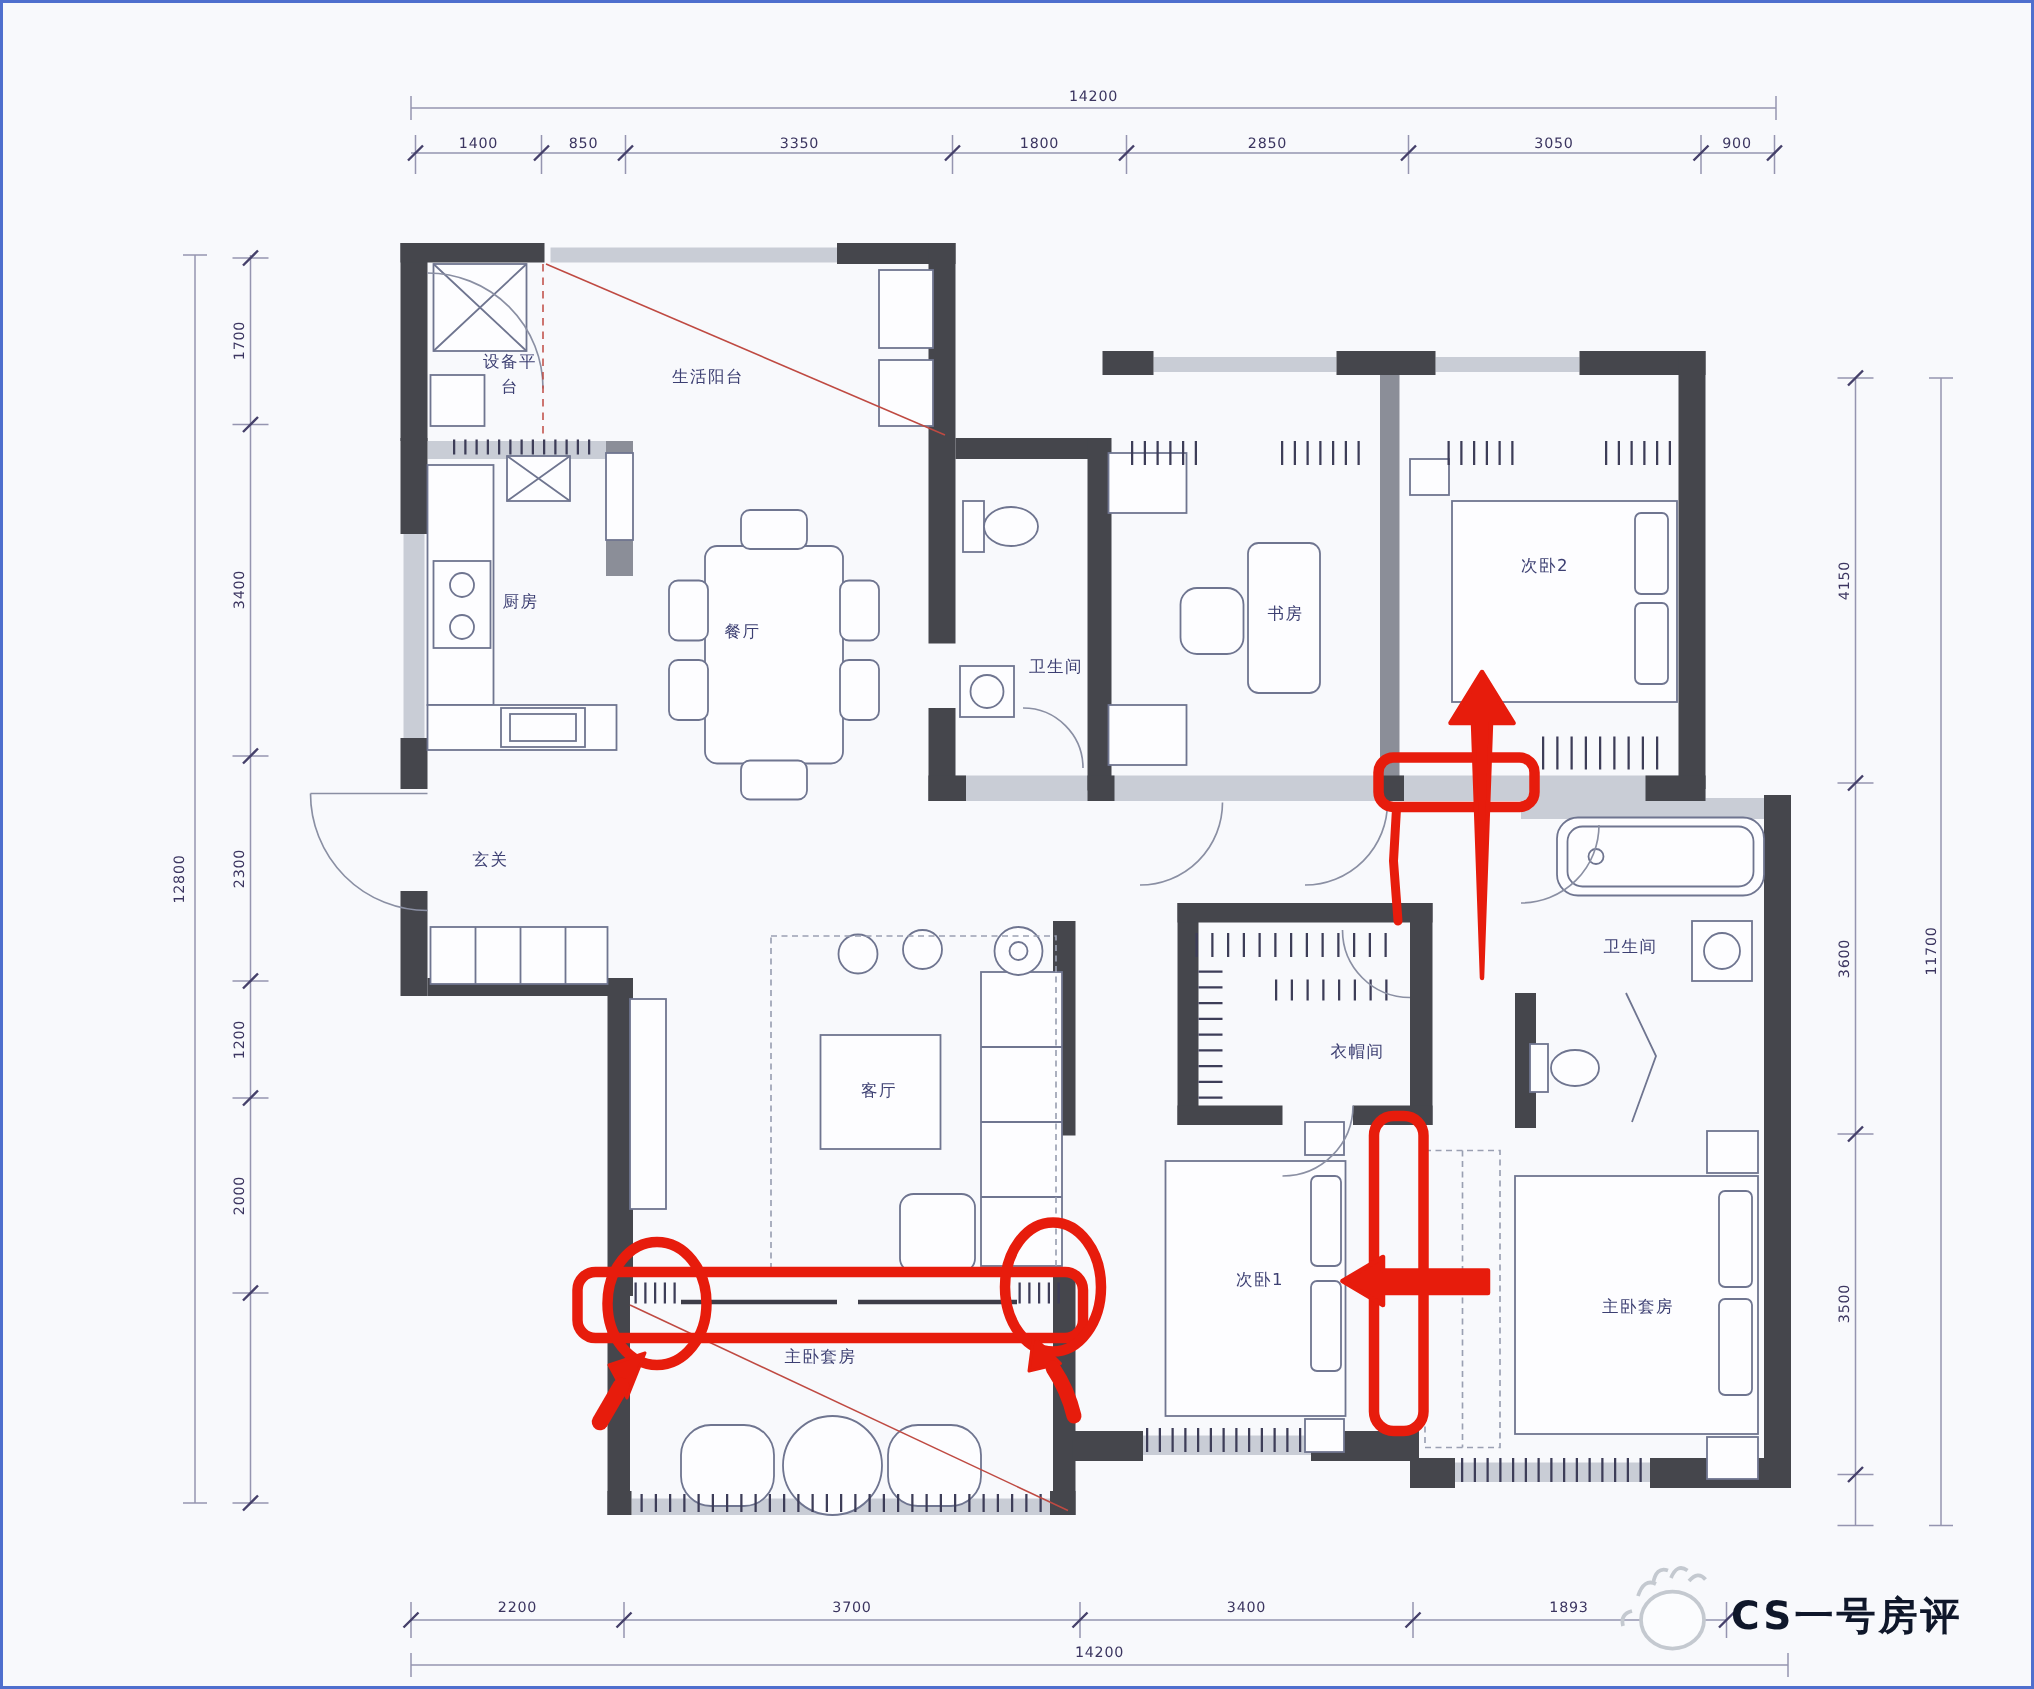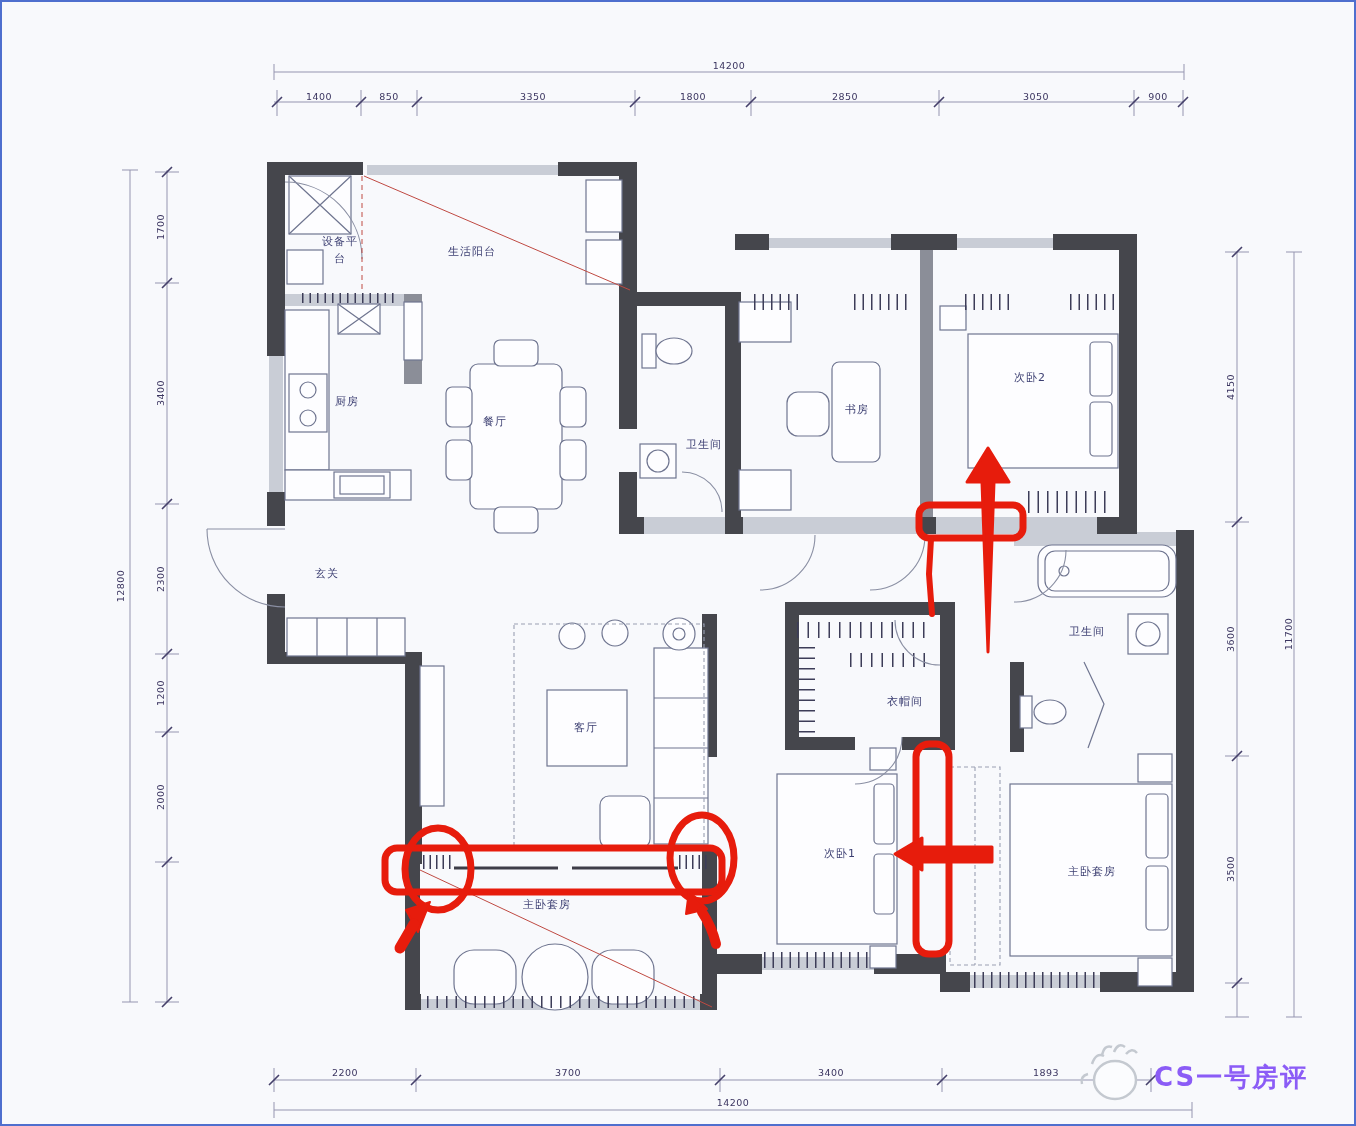--- a/index.html
+++ b/index.html
@@ -15,21 +15,21 @@
     text-align:center;line-height:1.5;
   }
   .rlabel.wrap{white-space:normal;width:36px;}
   .dim{
     position:absolute;transform:translate(-50%,-50%);
     font-size:9.5px;color:#3b3560;white-space:nowrap;letter-spacing:.5px;
   }
   .dim.rot{transform:translate(-50%,-50%) rotate(-90deg);}
   .watermark-text{
     position:absolute;left:1152px;top:1058px;
-    font-size:26px;font-weight:600;color:#8b5cf6;letter-spacing:2px;white-space:nowrap;
+    font-size:26px;font-weight:600;color:#0f172a;letter-spacing:2px;white-space:nowrap;
   }
 </style>
 </head>
 <body>
 
 <div id="canvas">
 
 <svg class="plan" width="1356" height="1126" viewBox="0 0 1356 1126">
 
   <g stroke="#9595b0" stroke-width="1" fill="none">

